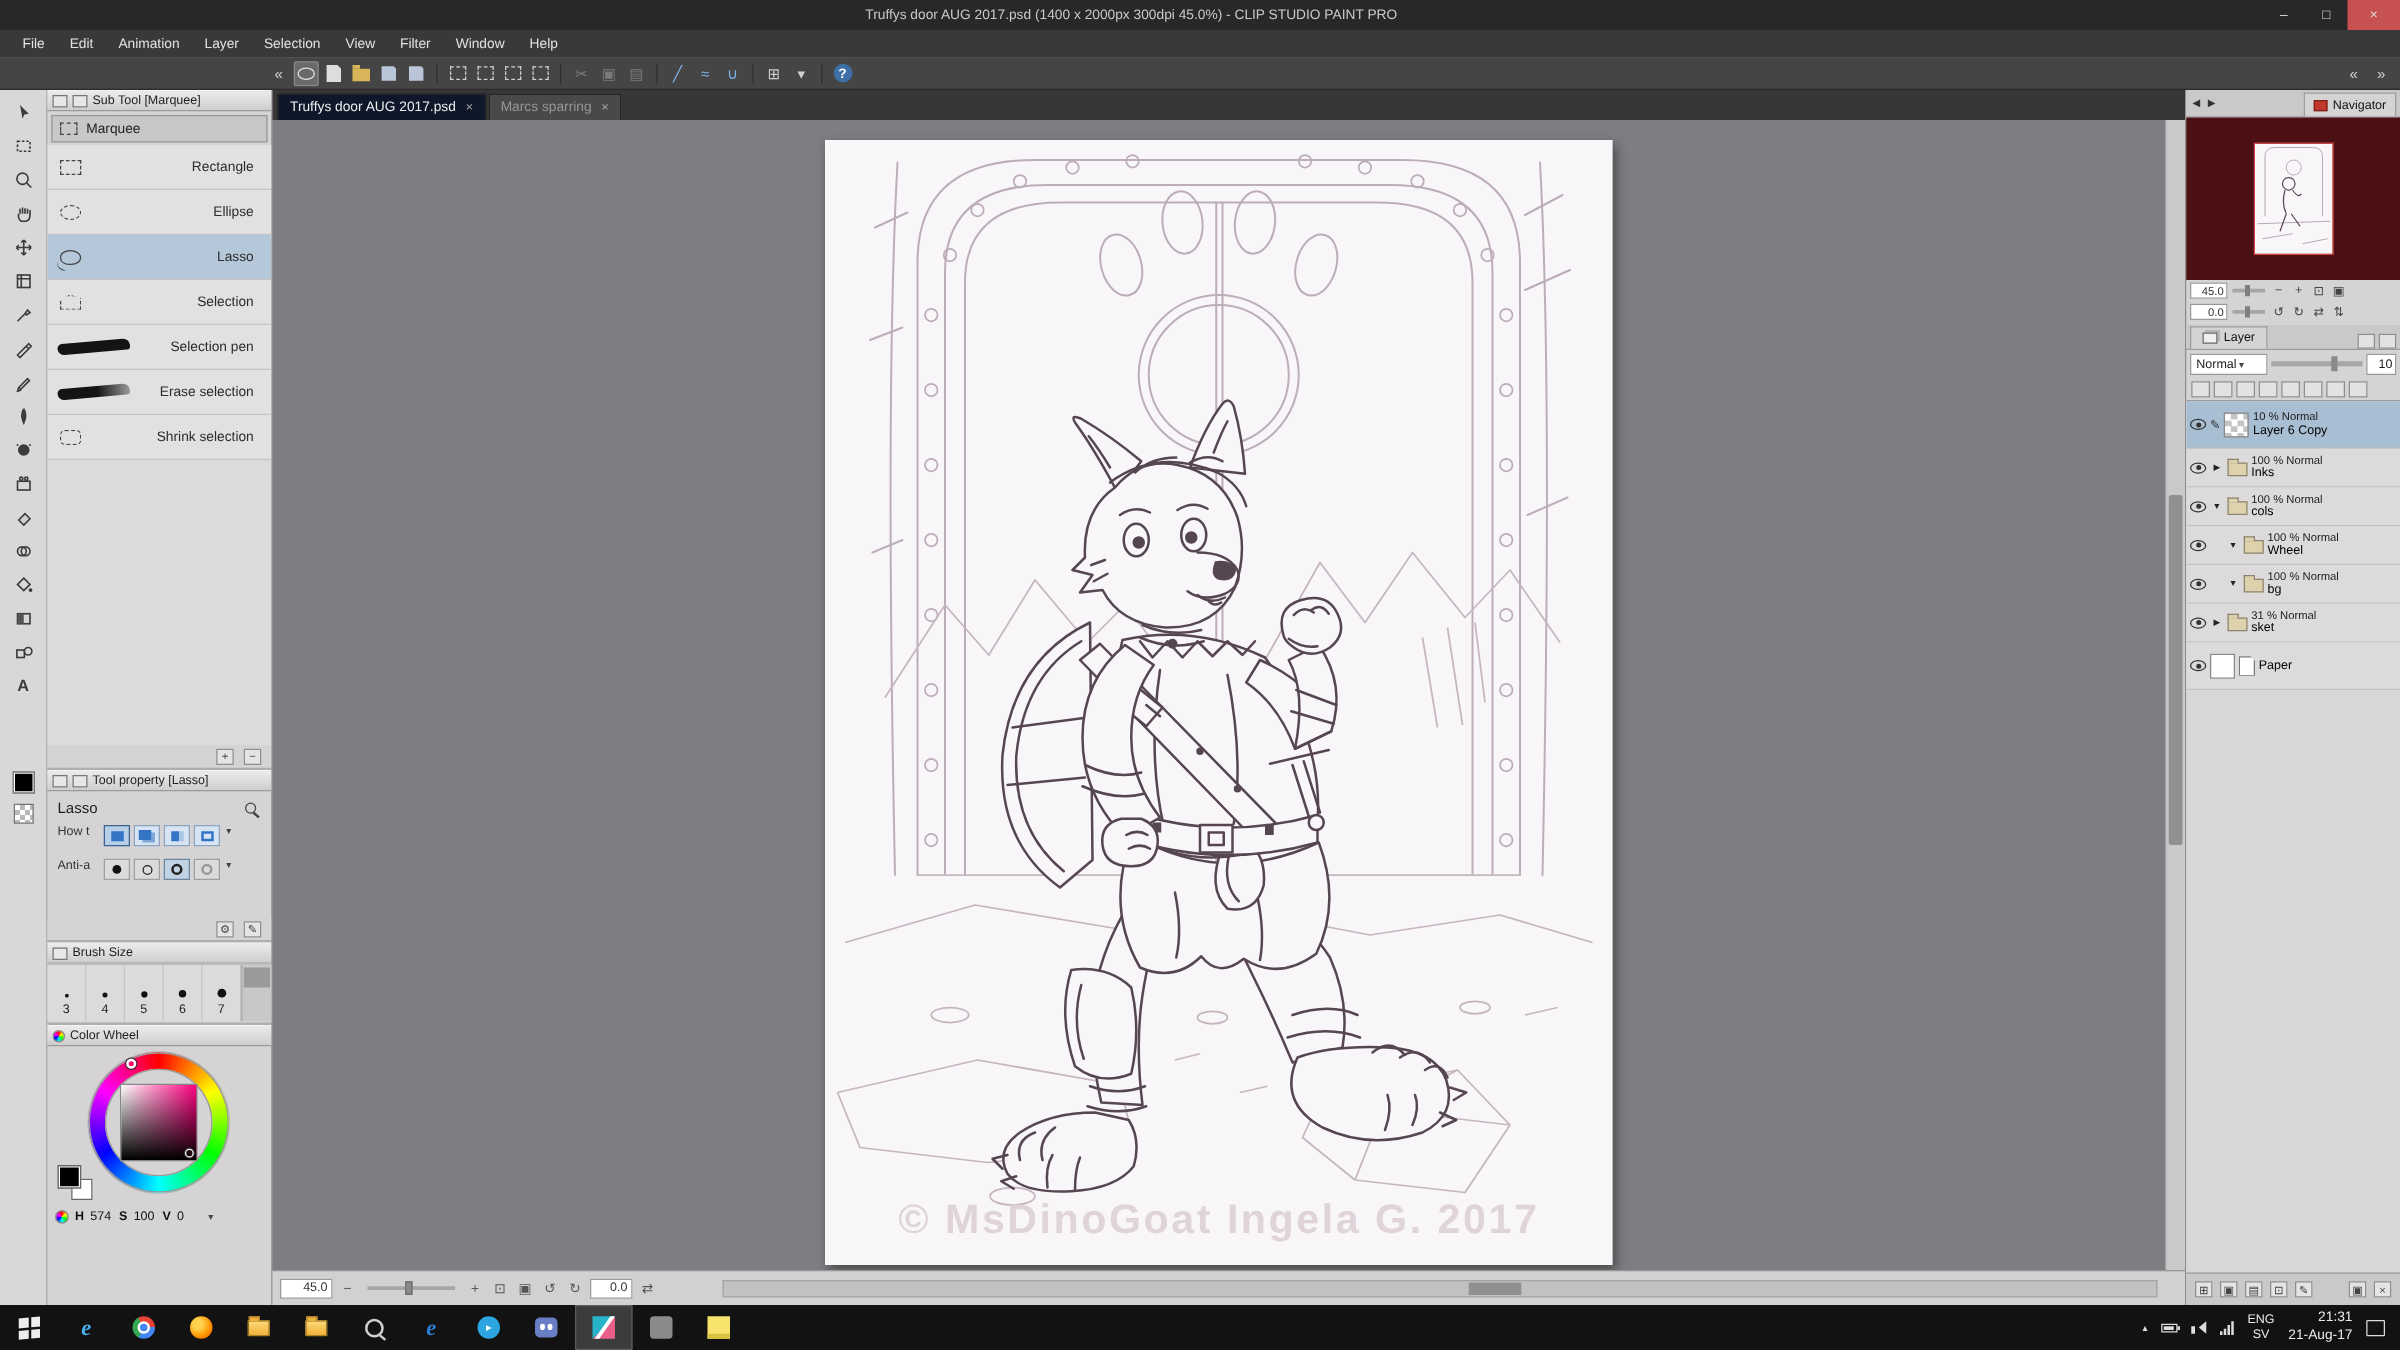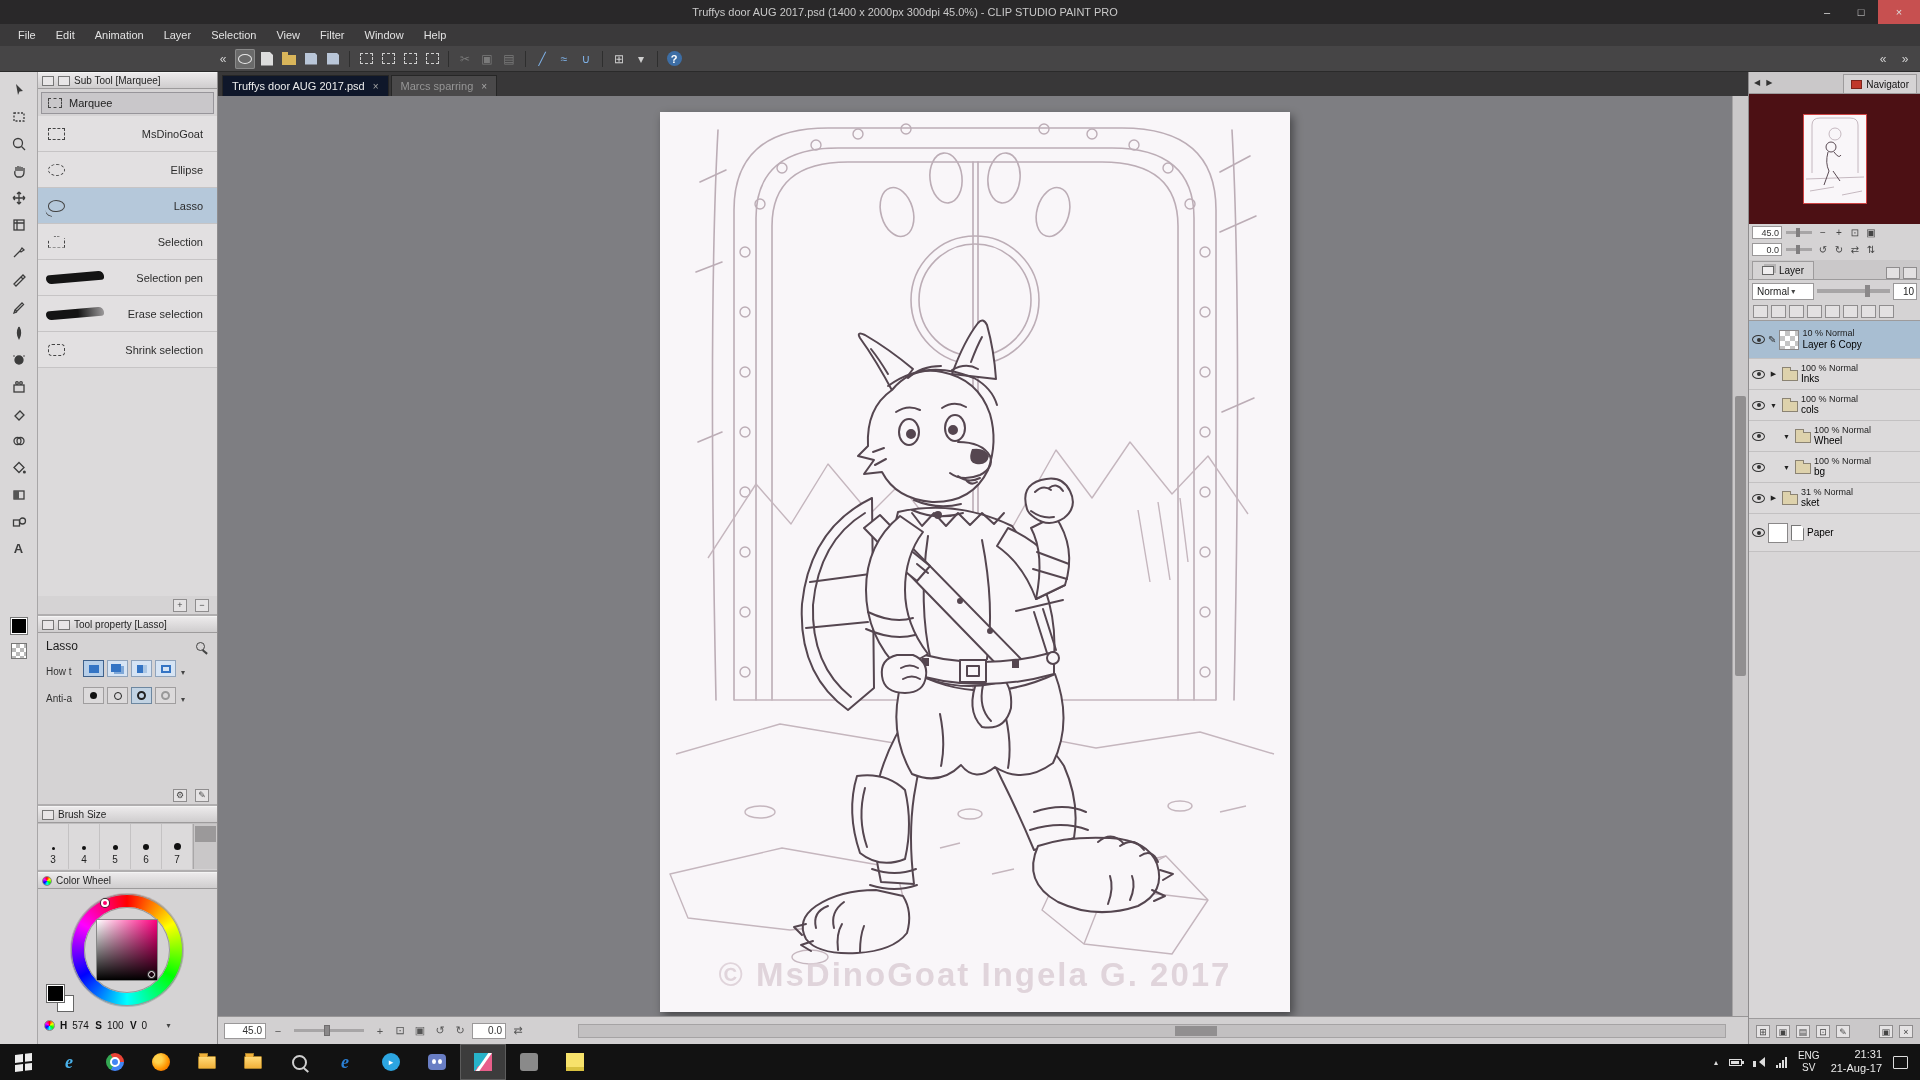--- a/index.html
+++ b/index.html
@@ -57,21 +57,21 @@
   .ic-poly{width:17px;height:12px;border:1px dashed #444;margin-left:10px;clip-path:polygon(0 45%,45% 0,100% 25%,100% 100%,0 100%)}
   .ic-shrink{width:17px;height:12px;border:1px dashed #444;border-radius:4px;margin-left:10px}
   .st-stroke{width:58px;height:9px;margin-left:8px;background:#141414;border-radius:8px 12px 6px 12px;transform:rotate(-5deg)}
   .st-stroke.erase{background:linear-gradient(90deg,#141414 55%,#9c9a9b)}
   .pfoot{height:18px;flex:none;display:flex;align-items:center;justify-content:flex-end;gap:8px;padding:0 8px;color:#555;font-size:11px;background:#d5d3d4}
   .mini-box{width:14px;height:13px;border:1px solid #8f8d8e;background:#e5e3e4;display:flex;align-items:center;justify-content:center;font-size:9px;color:#444}
 
   .tp-tool{font-size:12px;color:#1d1d1d;padding:6px 0 2px 8px;display:flex;align-items:center}
   .mini-search{width:9px;height:9px;border:1.5px solid #444;border-radius:50%;position:relative;margin-left:auto;margin-right:12px}
   .mini-search::after{content:"";position:absolute;right:-4px;bottom:-3px;width:6px;height:1.5px;background:#444;transform:rotate(40deg)}
-  .tp-row{display:flex;align-items:flex-end;gap:3px;padding:5px 0 5px 8px;font-size:10px;color:#333}
+  .tp-row{display:flex;align-items:flex-start;gap:3px;padding:5px 0 5px 8px;font-size:10px;color:#333}
   .tp-row .rl{width:34px;flex:none;white-space:nowrap;overflow:hidden}
   .howto-i{width:21px;height:17px;border:1px solid #8fa3bb;background:#d6e4f4;display:flex;align-items:center;justify-content:center;flex:none}
   .howto-i.sel{border:1px solid #3f618b;background:#b7cfe9}
   .howto-i .b{width:10px;height:8px;background:#3474c4}
   .howto-i .b2{box-shadow:3px 2px 0 #7fa8d8;margin-right:3px;margin-bottom:2px}
   .howto-i .b3{background:linear-gradient(90deg,#3474c4 60%,#aac6e4 60%)}
   .howto-i .b4{background:none;border:2px solid #3474c4;width:10px;height:8px}
   .anti-i{width:21px;height:17px;border:1px solid #a09e9f;background:#dcdadb;display:flex;align-items:center;justify-content:center;flex:none}
   .anti-i.sel{background:#c2d3e3;border-color:#6d87a0}
   .dotc{border-radius:50%}
@@ -380,21 +380,21 @@
       <span class="ph-ic"></span>
       <span>Sub Tool [Marquee]</span>
     </div>
     <div class="group-row">
       <span class="ic-rect" style="margin-left:0;width:14px;height:10px"></span>
       <span>Marquee</span>
     </div>
     <div class="st-rows">
       <div class="st-row">
         <span class="ic-rect"></span>
-        <span class="st-lbl">MsDinoGoat</span>
+        <span class="st-lbl">Rectangle</span>
       </div>
       <div class="st-row">
         <span class="ic-ell"></span>
         <span class="st-lbl">Ellipse</span>
       </div>
       <div class="st-row sel">
         <span class="ic-lasso"></span>
         <span class="st-lbl">Lasso</span>
       </div>
       <div class="st-row">
@@ -413,21 +413,21 @@
         <span class="ic-shrink"></span>
         <span class="st-lbl">Shrink selection</span>
       </div>
     </div>
     <div class="pfoot">
       <span class="mini-box">+</span>
       <span class="mini-box">−</span>
     </div>
   </div>
 
-  <div class="psec" style="height:190px">
+  <div class="psec" style="height:138px">
     <div class="panel-h">
       <span class="ph-ic"></span>
       <span class="ph-ic"></span>
       <span>Tool property [Lasso]</span>
     </div>
     <div class="tp-tool">
       <span>Lasso</span>
       <span class="mini-search"></span>
     </div>
     <div class="tp-row">

